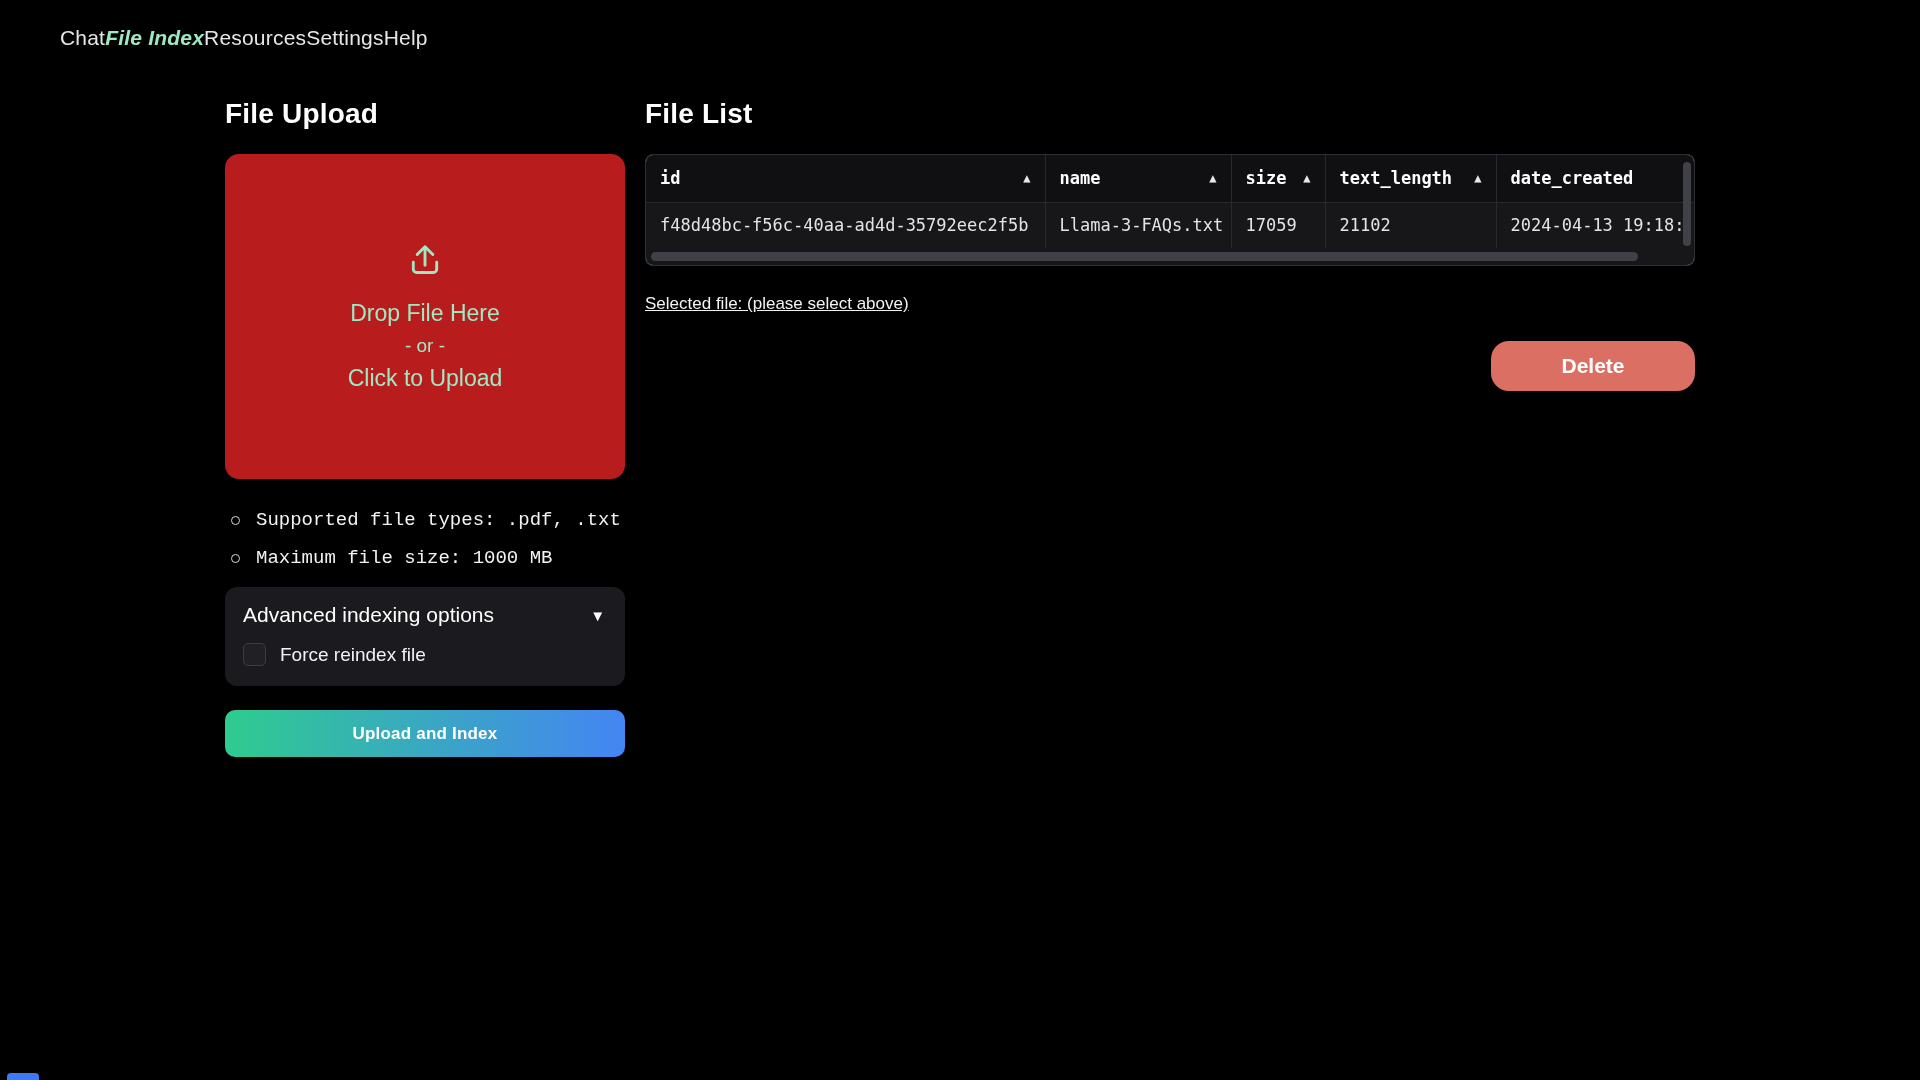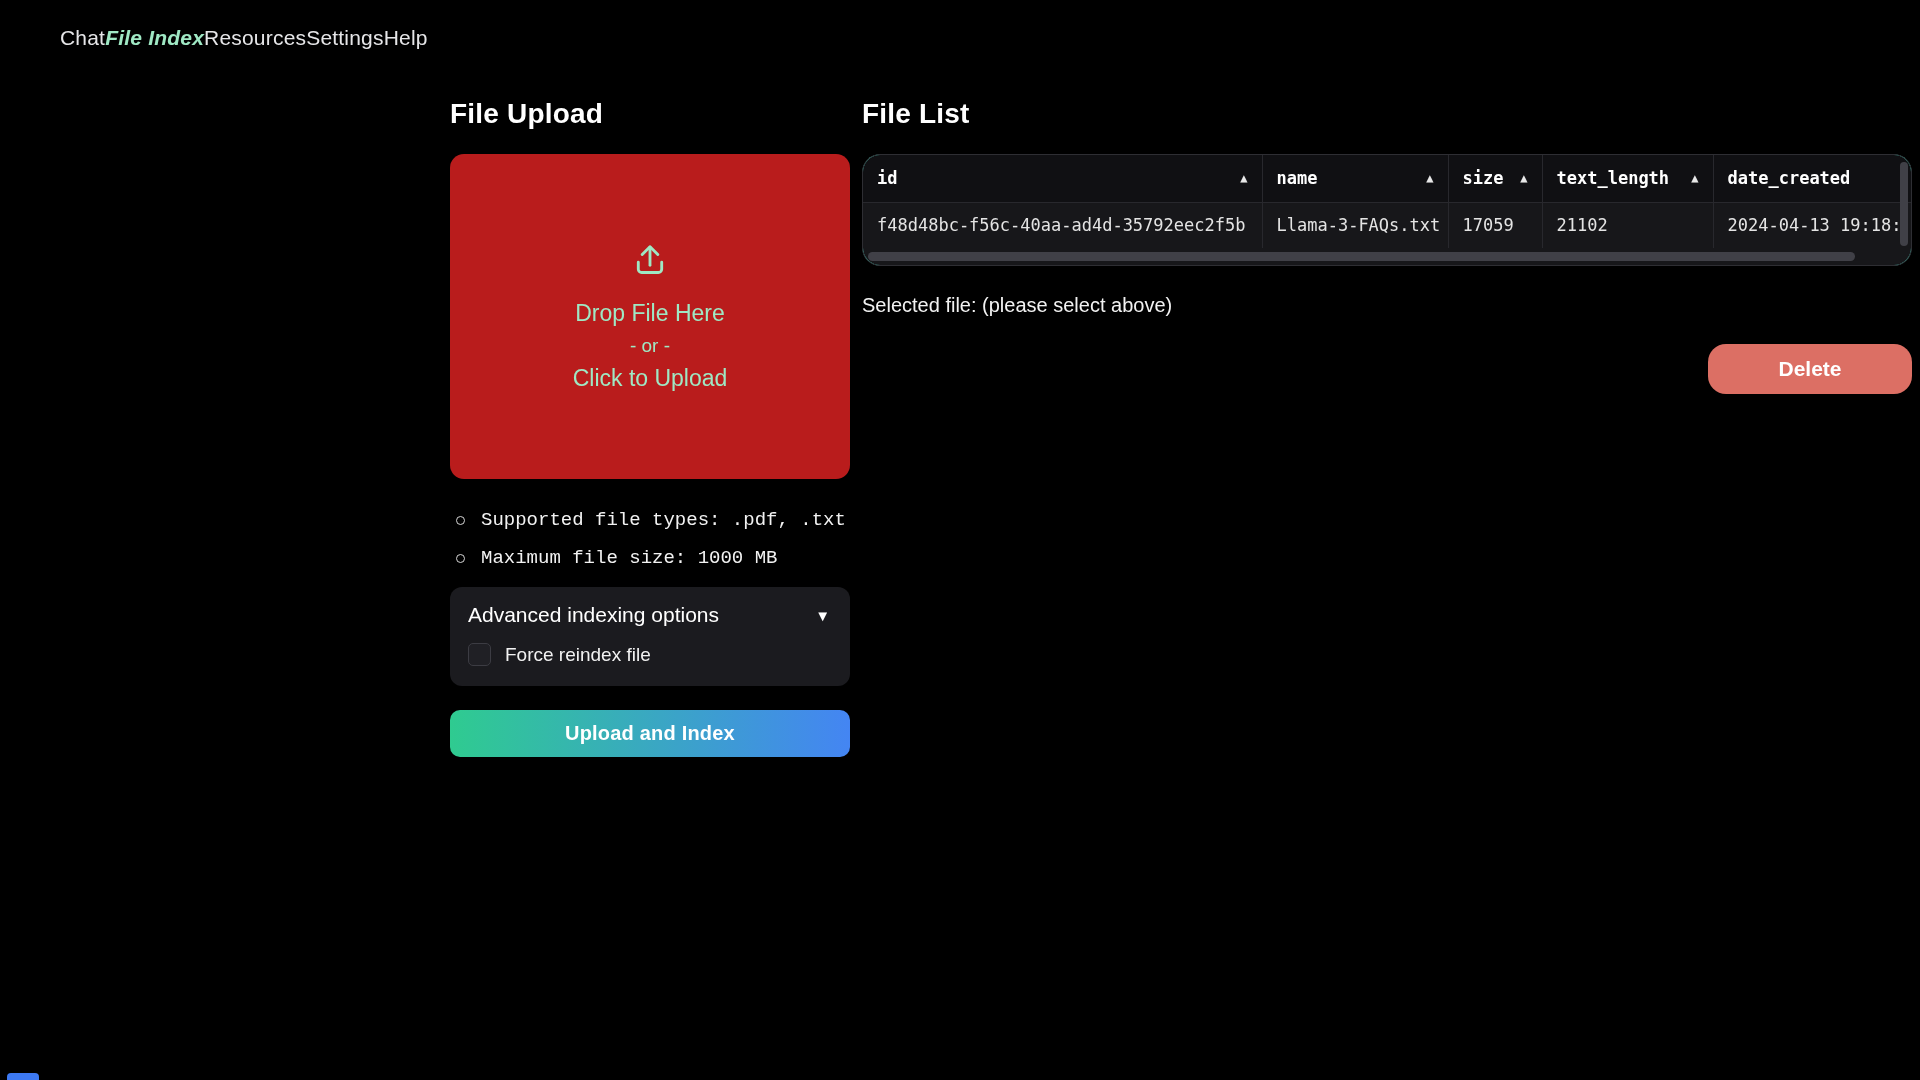--- a/index.html
+++ b/index.html
@@ -18,24 +18,23 @@
     padding: 26px 0 0 60px;
     font-size: 21px;
     align-items: center;
   }
   .tab { color: #e6e6e8; cursor: pointer; font-weight: 500; letter-spacing: .2px; }
   .tab.active { color: #9fe8c4; font-weight: 600; font-style: italic; }
 
   
   .main {
     display: flex;
-    gap: 12px;
-    padding: 48px 8px 0 225px;
+    gap: 20px;
+    padding: 48px 0 0 225px;
     align-items: flex-start;
-    justify-content: flex-end;
   }
   .left-col { width: 400px; flex: 0 0 400px; }
   .right-col { width: 1050px; flex: 0 0 1050px; }
 
   h2.section-title {
     font-size: 28px;
     font-weight: 600;
     letter-spacing: .2px;
     margin-bottom: 24px;
   }
@@ -97,31 +96,31 @@
   
   .upload-btn {
     margin-top: 24px;
     width: 100%;
     height: 47px;
     border: none;
     border-radius: 10px;
     background: linear-gradient(90deg, #2fcb90 0%, #4485f3 100%);
     color: #fff;
     font-family: "Liberation Sans", sans-serif;
-    font-size: 20px;
+    font-size: 17px;
     font-weight: 700;
     letter-spacing: .2px;
     cursor: pointer;
   }
 
   
   .table-wrap {
     position: relative;
     border: 1px solid #2e2e33;
-    border-radius: 18px;
+    border-radius: 8px;
     background: #5eead4;
     overflow: hidden;
   }
   table.file-table {
     width: 100%;
     border-collapse: collapse;
     font-family: "DejaVu Sans Mono", "Liberation Mono", monospace;
     table-layout: fixed;
   }
   .file-table th {
@@ -166,21 +165,21 @@
   }
   .vscroll-thumb {
     position: absolute;
     right: 3px; top: 7px;
     width: 8px; height: 84px;
     background: #404047;
     border-radius: 4px;
     cursor: pointer;
   }
 
-  .selected-file { margin-top: 28px; font-size: 20px; color: #f2f2f2; }
+  .selected-file { margin-top: 28px; font-size: 17px; color: #f2f2f2; text-decoration: underline; }
 
   .delete-btn {
     display: block;
     margin-left: auto;
     margin-top: 27px;
     width: 204px;
     height: 50px;
     border: none;
     border-radius: 18px;
     background: #dc6f64;

